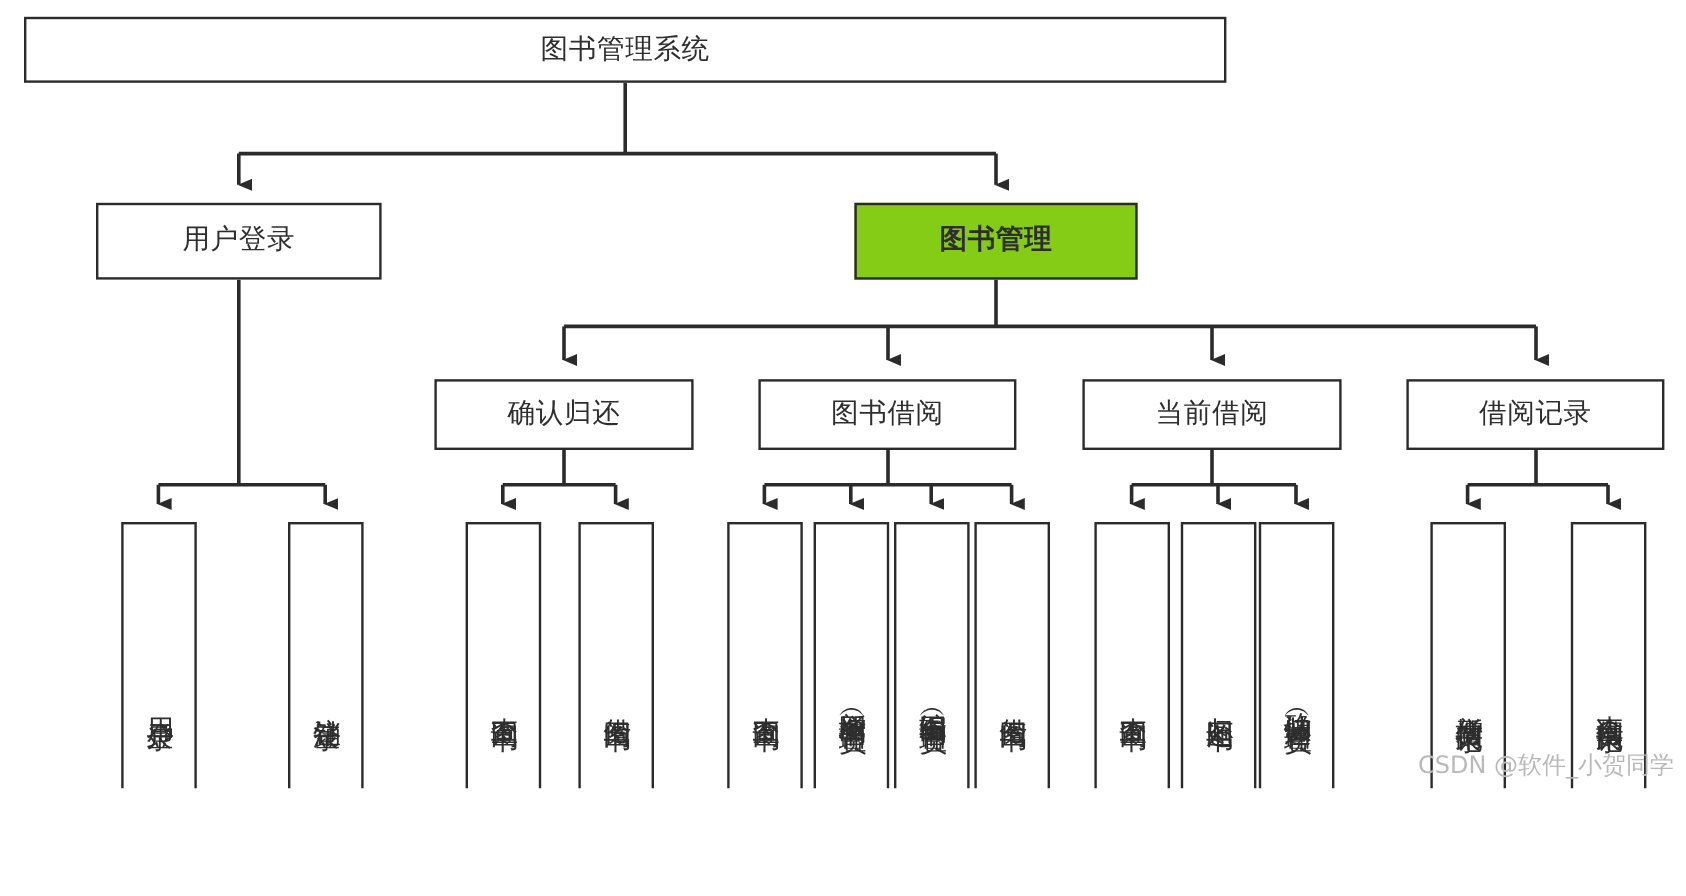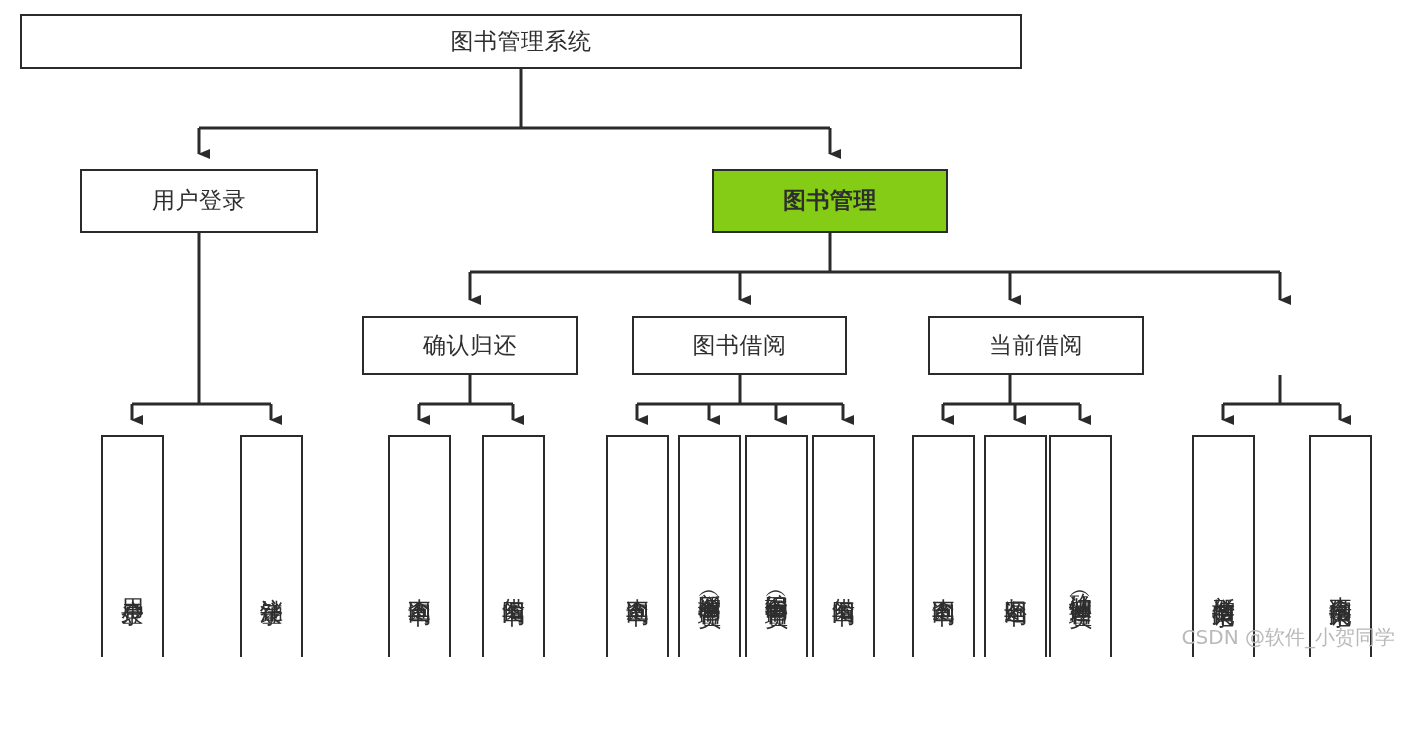--- a/index.html
+++ b/index.html
@@ -139,22 +139,25 @@
   <div class="node h" style="left: 712px; top: 169px; width: 236px; height: 64px; border-color: rgb(43, 43, 43); color: rgb(46, 46, 46); background: #84cc16; font-weight: bold;">
     <span class="lbl">图书管理</span>
   </div>
 
   <div class="node h" style="left: 362px; top: 316px; width: 216px; height: 59px; border-color: rgb(43, 43, 43); color: rgb(46, 46, 46); background: rgb(255, 255, 255);">
     <span class="lbl">确认归还</span>
   </div>
   <div class="node h" style="left: 632px; top: 316px; width: 215px; height: 59px; border-color: rgb(43, 43, 43); color: rgb(46, 46, 46); background: rgb(255, 255, 255);">
     <span class="lbl">图书借阅</span>
   </div>
-  <div class="node h" style="left: 902px; top: 316px; width: 216px; height: 59px; border-color: rgb(43, 43, 43); color: rgb(46, 46, 46); background: rgb(255, 255, 255); margin-left: 26px;">
+  <div class="node h" style="left: 902px; top: 316px; width: 216px; height: 59px; border-color: rgb(43, 43, 43); color: rgb(46, 46, 46); background: rgb(255, 255, 255);">
     <span class="lbl">当前借阅</span>
+  </div>
+  <div class="node h" style="left: 1172px; top: 316px; width: 215px; height: 59px; border-color: rgb(43, 43, 43); color: rgb(46, 46, 46); background: rgb(255, 255, 255);">
+    <span class="lbl">借阅记录</span>
   </div>
 
   <div class="node v" style="left: 101px; top: 435px; width: 63px; height: 298px; border-color: rgb(43, 43, 43); color: rgb(46, 46, 46); background: rgb(255, 255, 255);">
     <span class="lbl">用户登录</span>
   </div>
   <div class="node v" style="left: 240px; top: 435px; width: 63px; height: 298px; border-color: rgb(43, 43, 43); color: rgb(46, 46, 46); background: rgb(255, 255, 255);">
     <span class="lbl">注销登录</span>
   </div>
   <div class="node v" style="left: 388px; top: 435px; width: 63px; height: 298px; border-color: rgb(43, 43, 43); color: rgb(46, 46, 46); background: rgb(255, 255, 255);">
     <span class="lbl">查询图书</span>

